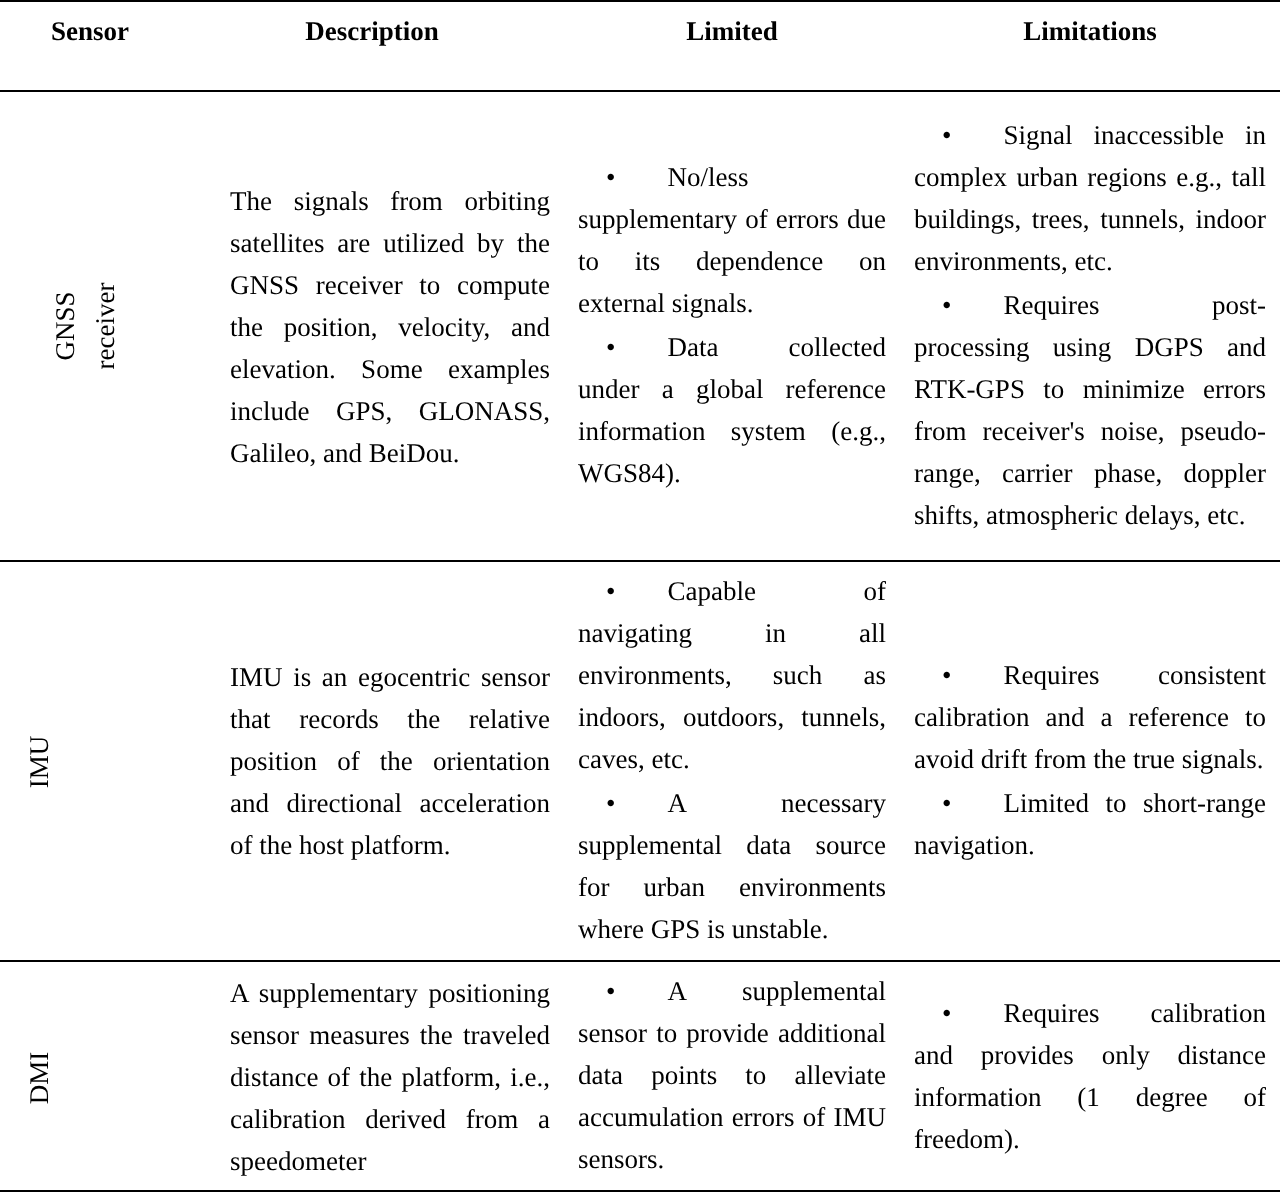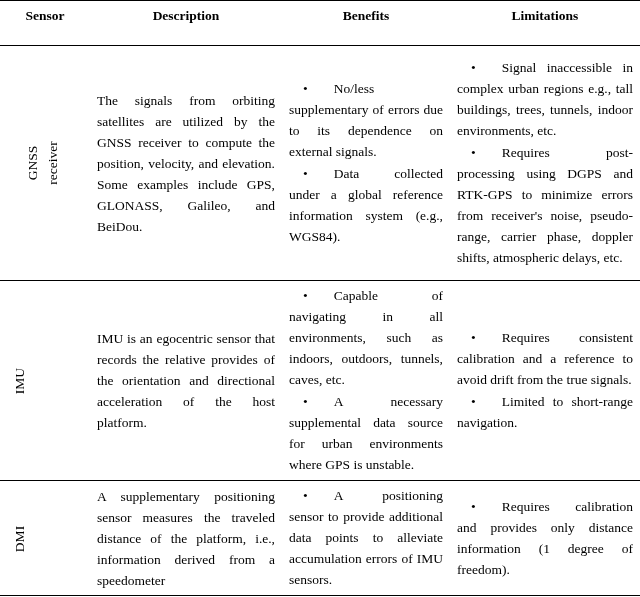--- a/index.html
+++ b/index.html
@@ -53,20 +53,21 @@
     text-align: center;
     line-height: 20px;
     font-size: 13.5px;
   }
   .sensor-rotate.wrap {
     white-space: normal;
     width: 72px;
   }
   .desc {
     text-align: justify;
+    margin-left: 18px;
   }
   .bullet-item {
     margin: 0 0 1px 0;
     text-align: justify;
   }
   .bullet-glyph {
     display: inline-block;
     padding-left: 14px;
     padding-right: 26px;
   }
@@ -78,21 +79,21 @@
   <colgroup>
     <col style="width:90px">
     <col style="width:192px">
     <col style="width:168px">
     <col style="width:190px">
   </colgroup>
   <thead>
     <tr>
       <th>Sensor</th>
       <th>Description</th>
-      <th>Benefits</th>
+      <th>Limited</th>
       <th>Limitations</th>
     </tr>
   </thead>
   <tbody>
     <tr class="row-1">
       <td class="sensor-cell">
         <span class="sensor-rotate wrap">GNSS receiver</span>
       </td>
       <td>
         <div class="desc">The signals from orbiting satellites are utilized by the GNSS receiver to compute the position, velocity, and elevation. Some examples include GPS, GLONASS, Galileo, and BeiDou.</div>
@@ -104,39 +105,39 @@
       <td>
         <div class="bullet-item"><span class="bullet-glyph">•</span><span>Signal inaccessible in complex urban regions e.g., tall buildings, trees, tunnels, indoor environments, etc.</span></div>
         <div class="bullet-item"><span class="bullet-glyph">•</span><span>Requires post-processing using DGPS and RTK-GPS to minimize errors from receiver's noise, pseudo-range, carrier phase, doppler shifts, atmospheric delays, etc.</span></div>
       </td>
     </tr>
     <tr class="row-2">
       <td class="sensor-cell">
         <span class="sensor-rotate">IMU</span>
       </td>
       <td>
-        <div class="desc">IMU is an egocentric sensor that records the relative provides of the orientation and directional acceleration of the host platform.</div>
+        <div class="desc">IMU is an egocentric sensor that records the relative position of the orientation and directional acceleration of the host platform.</div>
       </td>
       <td>
         <div class="bullet-item"><span class="bullet-glyph">•</span><span>Capable of navigating in all environments, such as indoors, outdoors, tunnels, caves, etc.</span></div>
         <div class="bullet-item"><span class="bullet-glyph">•</span><span>A necessary supplemental data source for urban environments where GPS is unstable.</span></div>
       </td>
       <td>
         <div class="bullet-item"><span class="bullet-glyph">•</span><span>Requires consistent calibration and a reference to avoid drift from the true signals.</span></div>
         <div class="bullet-item"><span class="bullet-glyph">•</span><span>Limited to short-range navigation.</span></div>
       </td>
     </tr>
     <tr class="row-3">
       <td class="sensor-cell">
         <span class="sensor-rotate">DMI</span>
       </td>
       <td>
-        <div class="desc">A supplementary positioning sensor measures the traveled distance of the platform, i.e., information derived from a speedometer</div>
+        <div class="desc">A supplementary positioning sensor measures the traveled distance of the platform, i.e., calibration derived from a speedometer</div>
       </td>
       <td>
-        <div class="bullet-item"><span class="bullet-glyph">•</span><span>A positioning sensor to provide additional data points to alleviate accumulation errors of IMU sensors.</span></div>
+        <div class="bullet-item"><span class="bullet-glyph">•</span><span>A supplemental sensor to provide additional data points to alleviate accumulation errors of IMU sensors.</span></div>
       </td>
       <td>
         <div class="bullet-item"><span class="bullet-glyph">•</span><span>Requires calibration and provides only distance information (1 degree of freedom).</span></div>
       </td>
     </tr>
   </tbody>
 </table>
 
 </body></html>

